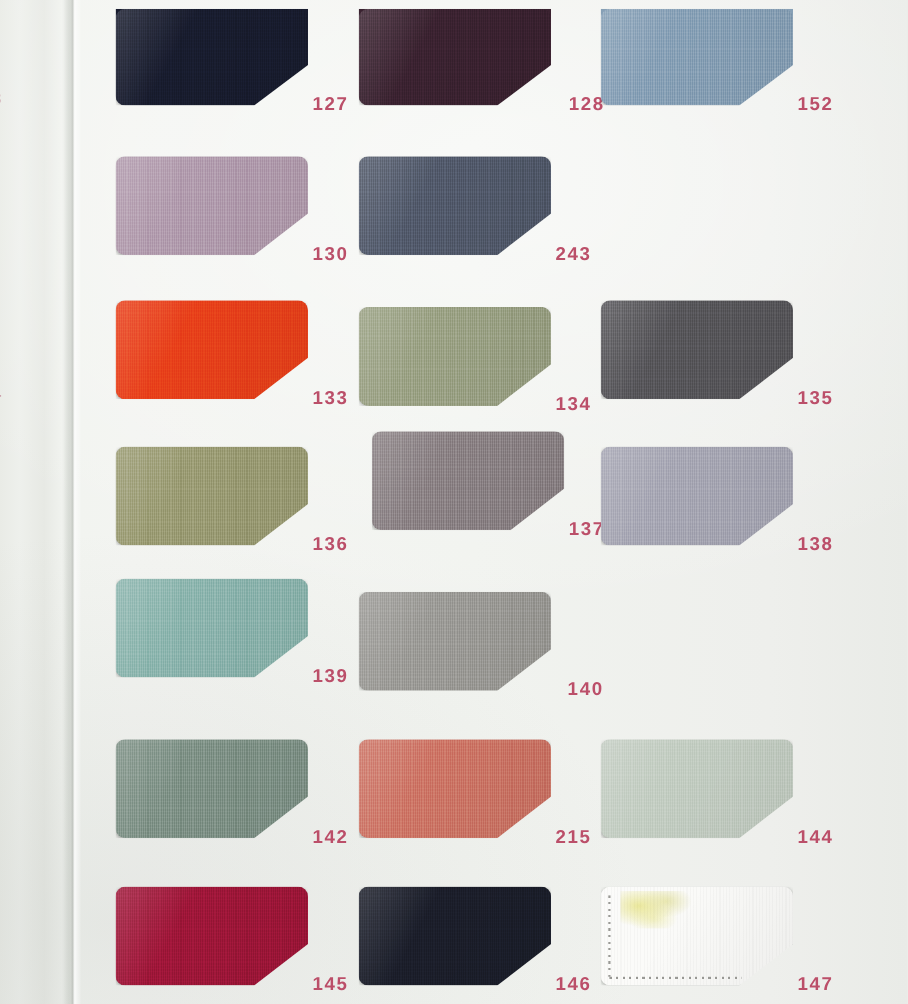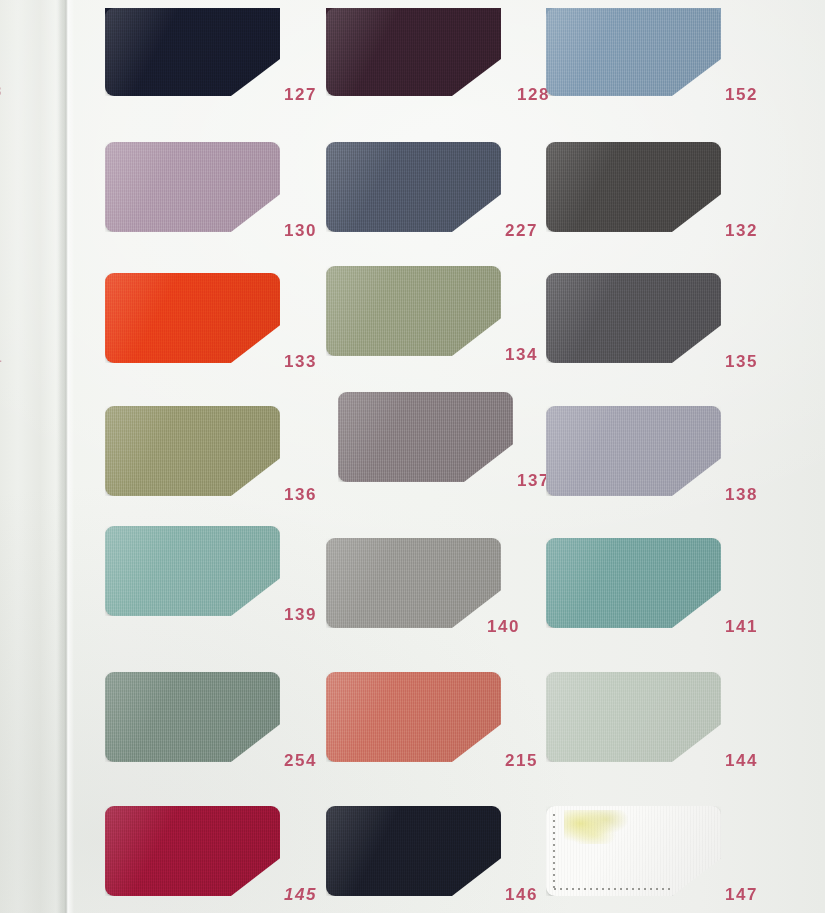--- a/index.html
+++ b/index.html
@@ -147,31 +147,27 @@
       <div class="cell cropped-top" style="left: 546px; top: 8px; width: 245px; height: 120px;">
         <div class="swatch" title="steel-blue" style="background: rgb(135, 160, 182); height: 88px;"></div>
         <div class="num" style="left: 179px; top: 77px;">152</div>
       </div>
       <div class="cell" style="left: 105px; top: 142px; width: 245px; height: 120px;">
         <div class="swatch" title="mauve-lilac" style="background: rgb(178, 156, 174);"></div>
         <div class="num" style="left: 179px; top: 79px;">130</div>
       </div>
       <div class="cell" style="left: 326px; top: 142px; width: 245px; height: 120px;">
         <div class="swatch" title="slate-blue-grey" style="background: rgb(82, 90, 107);"></div>
-        <div class="num" style="left: 179px; top: 79px;">227</div>
-      </div>
-      <div class="cell" style="left: 546px; top: 142px; width: 245px; height: 120px;">
-        <div class="swatch" title="charcoal-grey" style="background: rgb(76, 74, 73);"></div>
-        <div class="num" style="left: 179px; top: 79px;">132</div>
+        <div class="num" style="left: 179px; top: 79px;">243</div>
       </div>
       <div class="cell" style="left: 105px; top: 273px; width: 245px; height: 120px;">
         <div class="swatch" title="orange-red" style="background: rgb(232, 64, 26);"></div>
         <div class="num" style="left: 179px; top: 79px;">133</div>
       </div>
-      <div class="cell" style="left: 326px; top: 266px; width: 245px; height: 120px;">
+      <div class="cell" style="left: 326px; top: 279px; width: 245px; height: 120px;">
         <div class="swatch" title="sage-green" style="background: rgb(155, 162, 133);"></div>
         <div class="num" style="left: 179px; top: 79px;">134</div>
       </div>
       <div class="cell" style="left: 546px; top: 273px; width: 245px; height: 120px; text-align: center;">
         <div class="swatch" title="dark-grey" style="background: rgb(87, 86, 90);"></div>
         <div class="num" style="left: 179px; top: 79px;">135</div>
       </div>
       <div class="cell" style="left: 105px; top: 406px; width: 245px; height: 120px; text-decoration: underline;">
         <div class="swatch" title="olive-khaki" style="background: rgb(155, 156, 116);"></div>
         <div class="num" style="left: 179px; top: 79px;">136</div>
@@ -183,41 +179,37 @@
       <div class="cell" style="left: 546px; top: 406px; width: 245px; height: 120px;">
         <div class="swatch" title="lavender-grey" style="background: rgb(167, 167, 180);"></div>
         <div class="num" style="left: 179px; top: 79px;">138</div>
       </div>
       <div class="cell" style="left: 105px; top: 526px; width: 245px; height: 120px;">
         <div class="swatch" title="soft-teal" style="background: rgb(140, 181, 174);"></div>
         <div class="num" style="left: 179px; top: 79px;">139</div>
       </div>
       <div class="cell" style="left: 326px; top: 538px; width: 245px; height: 120px;">
         <div class="swatch" title="medium-grey" style="background: rgb(156, 155, 151);"></div>
-        <div class="num" style="left: 161px; top: 79px;">140</div>
-      </div>
-      <div class="cell" style="left: 546px; top: 538px; width: 245px; height: 120px;">
-        <div class="swatch" title="sea-green" style="background: rgb(122, 168, 164);"></div>
-        <div class="num" style="left: 179px; top: 79px;">141</div>
+        <div class="num" style="left: 190px; top: 79px;">140</div>
       </div>
       <div class="cell" style="left: 105px; top: 672px; width: 245px; height: 120px;">
         <div class="swatch" title="grey-green" style="background: rgb(127, 146, 135);"></div>
-        <div class="num" style="left: 179px; top: 79px;">254</div>
+        <div class="num" style="left: 179px; top: 79px;">142</div>
       </div>
       <div class="cell" style="left: 326px; top: 672px; width: 245px; height: 120px;">
         <div class="swatch" title="terracotta-salmon" style="background: rgb(205, 117, 102);"></div>
         <div class="num" style="left: 179px; top: 79px;">215</div>
       </div>
       <div class="cell" style="left: 546px; top: 672px; width: 245px; height: 120px;">
         <div class="swatch" title="pale-mint" style="background: rgb(195, 205, 194);"></div>
         <div class="num" style="left: 179px; top: 79px;">144</div>
       </div>
       <div class="cell" style="left: 105px; top: 806px; width: 245px; height: 120px;">
         <div class="swatch" title="burgundy-red" style="background: rgb(158, 22, 56);"></div>
-        <div class="num" style="left: 179px; top: 79px; font-style: italic;">145</div>
+        <div class="num" style="left: 179px; top: 79px;">145</div>
       </div>
       <div class="cell" style="left: 326px; top: 806px; width: 245px; height: 120px;">
         <div class="swatch" title="near-black-navy" style="background: rgb(27, 30, 42);"></div>
         <div class="num" style="left: 179px; top: 79px;">146</div>
       </div>
       <div class="cell" style="left: 546px; top: 806px; width: 245px; height: 120px;">
         <div class="swatch white-sample" title="off-white" style="background: rgb(251, 251, 249);">
           <div class="perf left"></div>
           <div class="perf bottom"></div>
           <div class="glue"></div>

